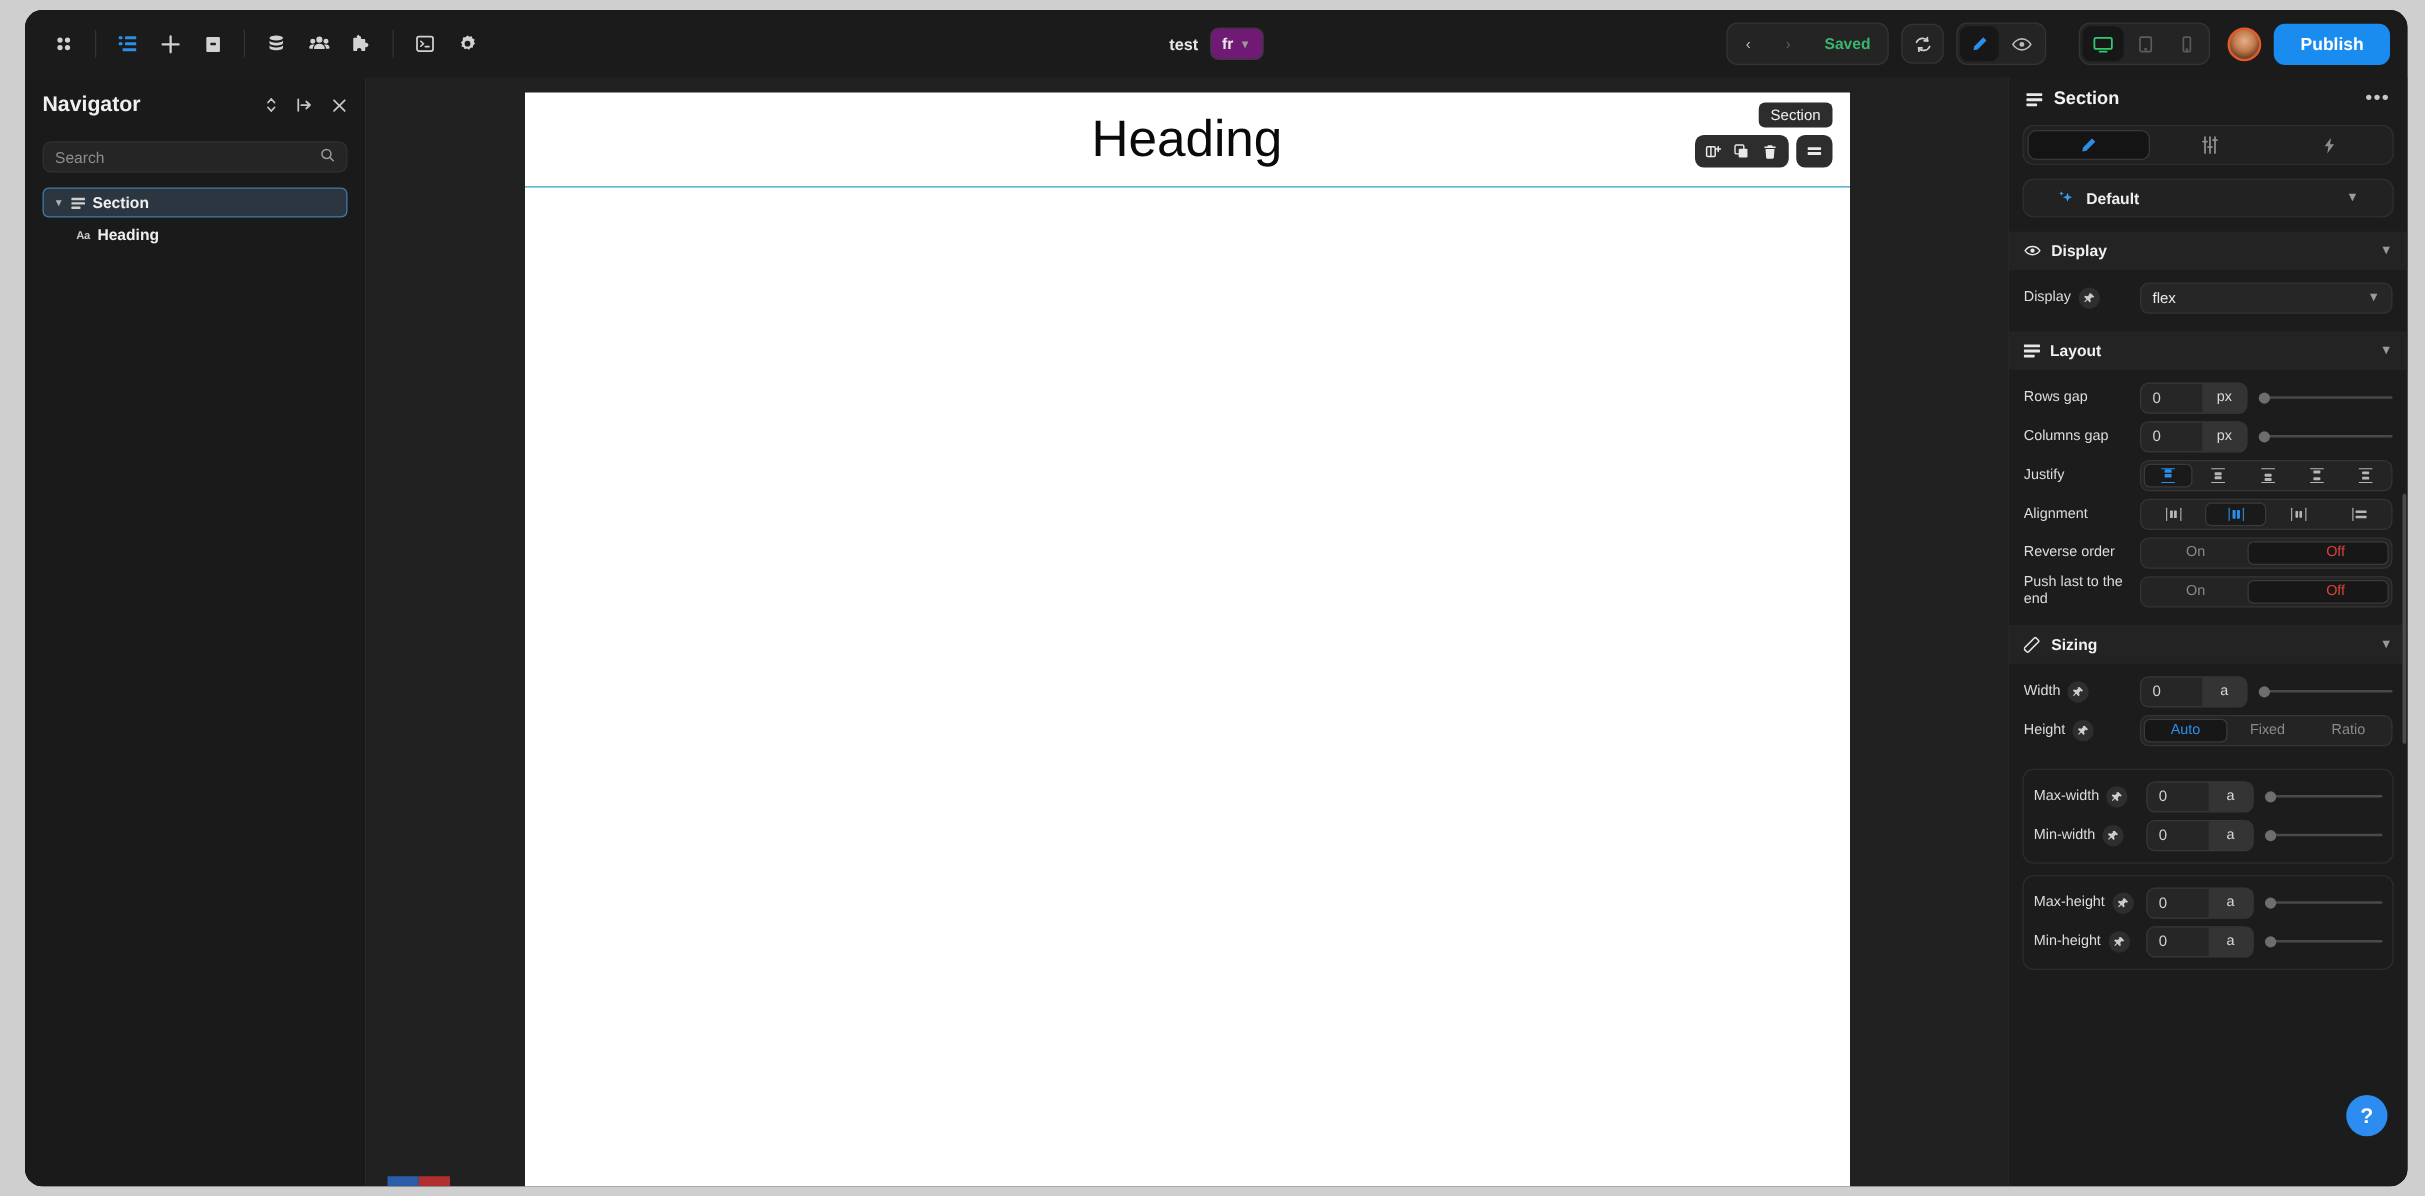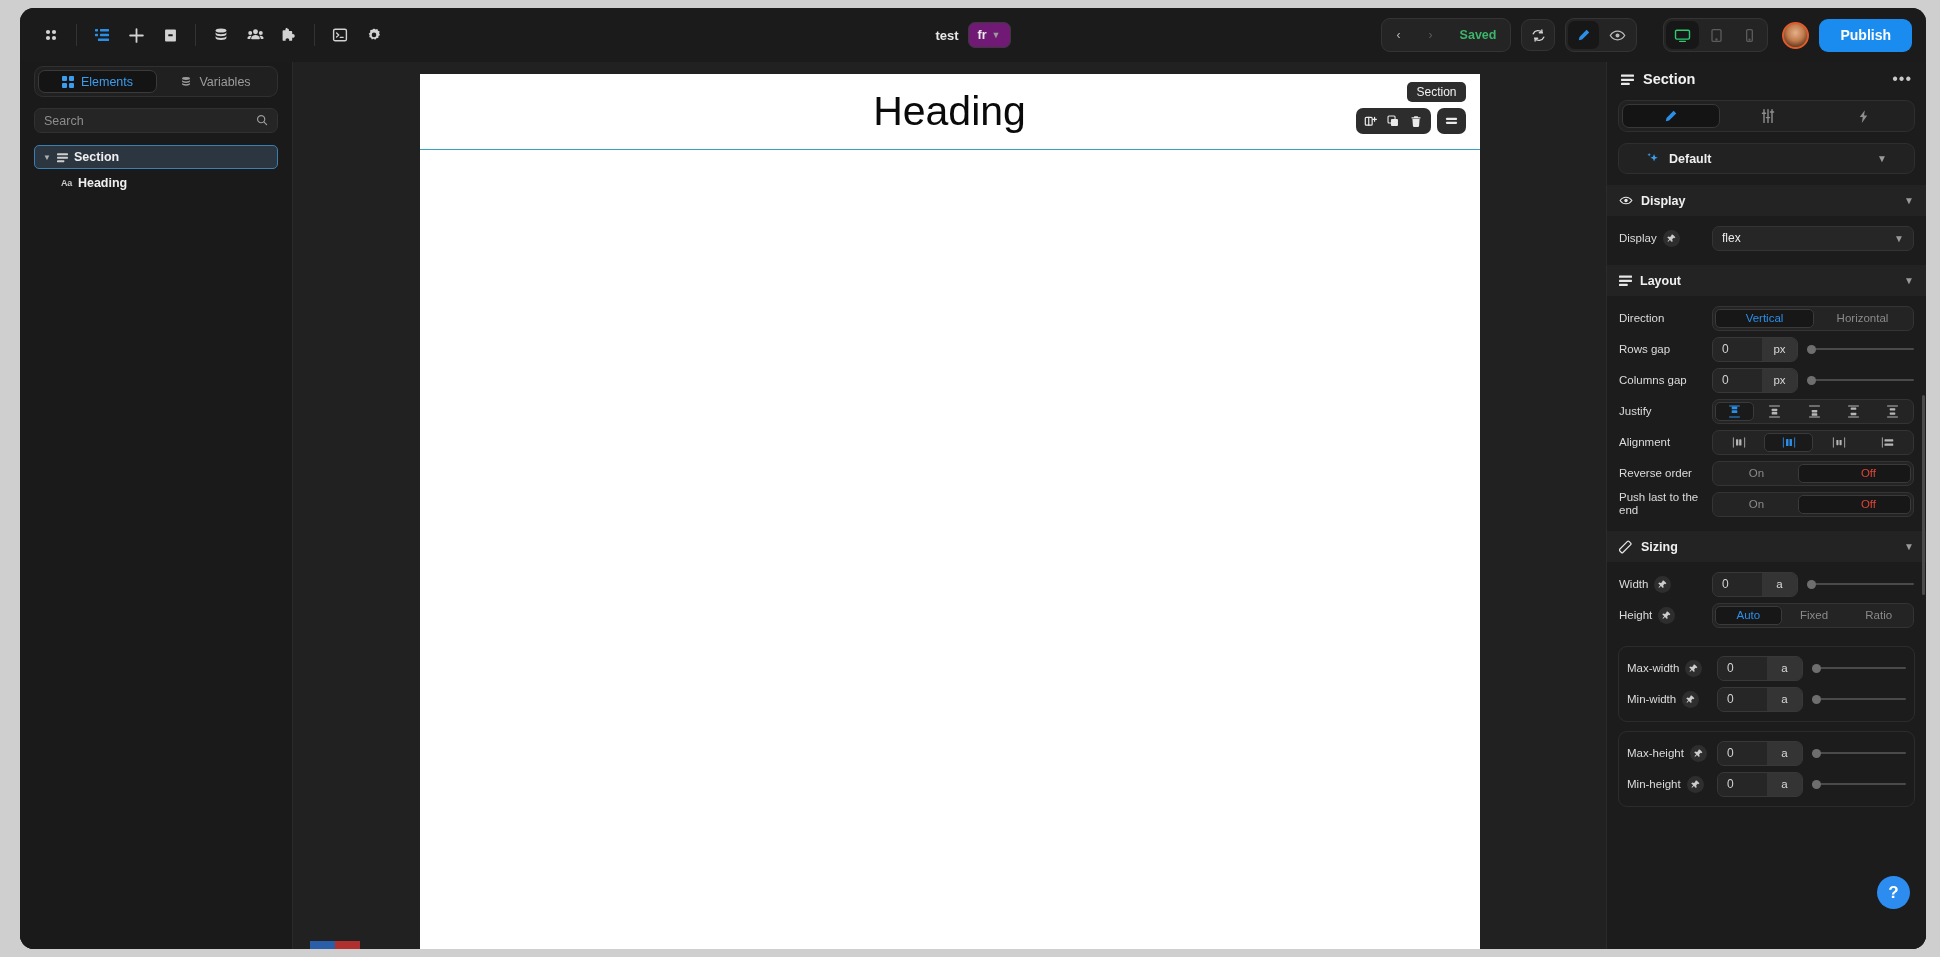--- a/index.html
+++ b/index.html
@@ -609,40 +609,41 @@
         </div>
       </div>
       <div class="avatar"></div>
       <button class="publish">Publish</button>
     </div>
   </div>
 
   <div class="bodywrap">
 
     <div class="navpanel">
-
-      <div class="seg">
-        <div class="seg-btn active">
-          <svg width="12" height="12" viewBox="0 0 12 12" fill="currentColor">
-              <rect x="0" y="0" width="5" height="5" rx="1"></rect>
-              <rect x="7" y="0" width="5" height="5" rx="1"></rect>
-              <rect x="0" y="7" width="5" height="5" rx="1"></rect>
-              <rect x="7" y="7" width="5" height="5" rx="1"></rect>
-            </svg>
-          <span>Elements</span>
-        </div>
-        <div class="seg-btn">
-          <svg width="12" height="12" viewBox="0 0 14 14" fill="currentColor">
-              <ellipse cx="7" cy="3" rx="4.6" ry="1.7"></ellipse>
-              <path d="M2.4 4.7v1.8c0 .9 2 1.6 4.6 1.6s4.6-.7 4.6-1.6V4.7c0 .9-2 1.6-4.6 1.6s-4.6-.7-4.6-1.6z"></path>
-              <path d="M2.4 7.9v1.8c0 .9 2 1.6 4.6 1.6s4.6-.7 4.6-1.6V7.9c0 .9-2 1.6-4.6 1.6S2.4 8.8 2.4 7.9z"></path>
-            </svg>
-          <span>Variables</span>
-        </div>
-      </div>
+      <div class="nav-head">
+        <span class="nav-title">Navigator</span>
+        <div class="nav-head-icons">
+          <span class="nh-ic">
+            <svg width="12" height="14" viewBox="0 0 12 14" fill="none" stroke="currentColor" stroke-width="1.4" stroke-linecap="round" stroke-linejoin="round">
+                <path d="M6 2.2L3.4 5M6 2.2L8.6 5M6 11.8L3.4 9M6 11.8L8.6 9"></path>
+              </svg>
+          </span>
+          <span class="nh-ic">
+            <svg width="14" height="14" viewBox="0 0 14 14" fill="none" stroke="currentColor" stroke-width="1.4" stroke-linecap="round" stroke-linejoin="round">
+                <path d="M1.6 2.4v9.2M4 7h7M8 4.2L11 7 8 9.8"></path>
+              </svg>
+          </span>
+          <span class="nh-ic">
+            <svg width="13" height="13" viewBox="0 0 14 14" fill="none" stroke="currentColor" stroke-width="1.5" stroke-linecap="round">
+                <path d="M2.4 2.4l9.2 9.2M11.6 2.4l-9.2 9.2"></path>
+              </svg>
+          </span>
+        </div>
+      </div>
+
 
       <div class="searchbox">
         <input type="text" placeholder="Search" style="">
         <span class="s-ic">
           <svg width="12" height="12" viewBox="0 0 14 14" fill="none" stroke="currentColor" stroke-width="1.4">
               <circle cx="6" cy="6" r="4.2"></circle>
               <path d="M9.2 9.2l3.2 3.2" stroke-linecap="round"></path>
             </svg>
         </span>
       </div>
@@ -785,29 +786,20 @@
                 <rect x="0" y="1.4" width="12" height="2.1" rx="0.5"></rect>
                 <rect x="0" y="5.2" width="12" height="2.1" rx="0.5"></rect>
                 <rect x="0" y="9" width="8" height="2.1" rx="0.5"></rect>
               </svg>
           </span>
           <span class="lbl">Layout</span>
           <span class="cv">▼</span>
         </div>
         <div class="rowgrp">
 
-          <div class="prow">
-            <div class="plabel">Direction</div>
-            <div class="pctl">
-              <div class="togglegrp">
-                <div class="tg on">Vertical</div>
-                <div class="tg">Horizontal</div>
-              </div>
-            </div>
-          </div>
 
           <div class="prow">
             <div class="plabel">Rows gap</div>
             <div class="pctl">
               <div class="numfield">
                 <div class="nv">0</div>
                 <div class="nu">px</div>
               </div>
               <div class="slider">
                   <div class="track"></div>

